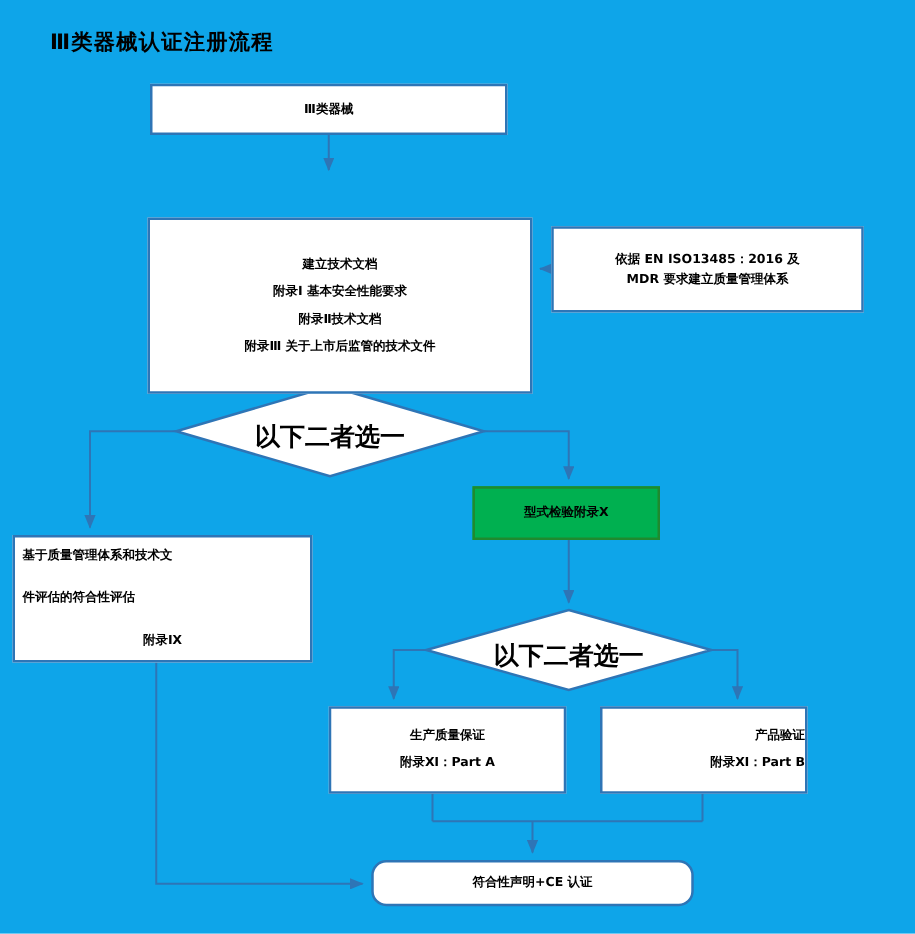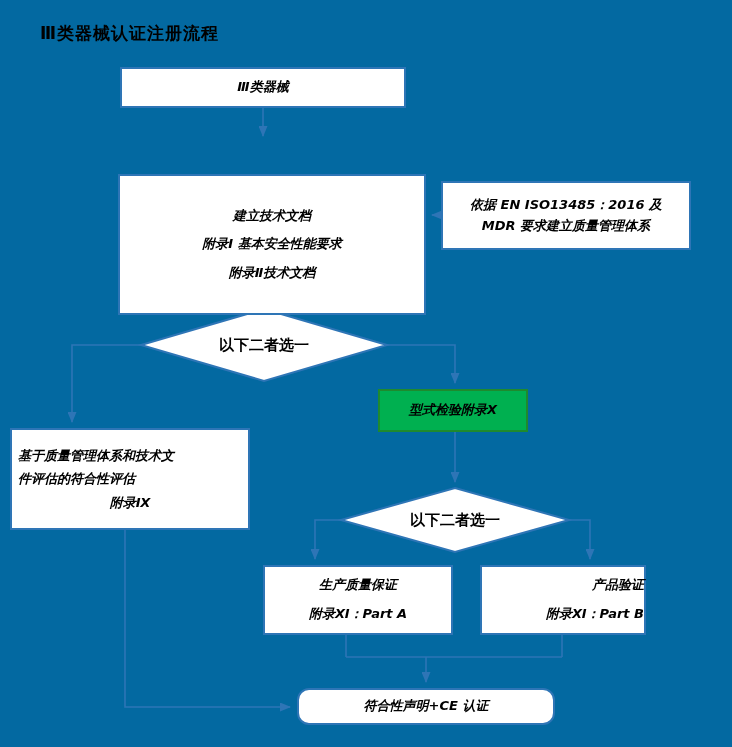--- a/index.html
+++ b/index.html
@@ -5,21 +5,21 @@
   * { margin:0; padding:0; box-sizing:border-box; }
   html,body { background:#ffffff; }
   body {
     font-family:"DejaVu Sans","Liberation Sans",sans-serif;
     color:#000;
   }
   .canvas {
     position:relative;
     width:732px;
     height:747px;
-    background:#0369a1;
+    background:#0ea5e9;
     overflow:hidden;
   }
   .title {
     position:absolute;
     left:40px;
     top:22px;
     font-size:17px;
     font-weight:bold;
     letter-spacing:1px;
     color:#000;
@@ -30,40 +30,39 @@
     width:732px; height:747px;
   }
   .box {
     position:absolute;
     border:2px solid #2E75B6;
     background:#ffffff;
     display:flex;
     flex-direction:column;
     justify-content:center;
     align-items:center;
-    font-size:13px;
+    font-size:10px;
     font-weight:bold;
     text-align:center;
     color:#000;
-    font-style:italic;
   }
   .box .line { line-height:1.55; }
   .box.spread .line { line-height:2.2; }
   .box.highlight {
     background:#00B050;
     border:2px solid #1f8a2e;
   }
   .box.leftalign { align-items:flex-start; padding-left:6px; padding-right:6px; }
   .box.leftalign .line { text-align:left; line-height:1.8; }
   .box.leftalign .line.centered { width:100%; text-align:center; }
   .diamond-label {
     position:absolute;
     width:200px;
     text-align:center;
-    font-size:15px;
+    font-size:20px;
     font-weight:bold;
     color:#000;
   }
 </style>
 </head>
 <body>
 
 <div class="canvas">
 
   <div class="title">Ⅲ类器械认证注册流程</div>
@@ -94,30 +93,31 @@
   </svg>
 
   <div class="box" style="left:120px; top:67px; width:286px; height:41px;">
     <div class="line">Ⅲ类器械</div>
   </div>
 
   <div class="box spread" style="left:118px; top:142px; width:308px; height:141px;margin-top:32px;">
     <div class="line">建立技术文档</div>
     <div class="line">附录Ⅰ  基本安全性能要求</div>
     <div class="line">附录Ⅱ技术文档</div>
+    <div class="line">附录Ⅲ 关于上市后监管的技术文件</div>
   </div>
 
   <div class="box" style="left:441px; top:181px; width:250px; height:69px;">
     <div class="line">依据 EN  ISO13485：2016 及</div>
     <div class="line">MDR 要求建立质量管理体系</div>
   </div>
 
   <div class="diamond-label" style="left:164px; top:336px;">以下二者选一</div>
 
-  <div class="box leftalign" style="left:10px; top:428px; width:240px; height:102px;">
+  <div class="box leftalign" style="left:10px; top:428px; width:240px; height:102px;gap:16px;">
     <div class="line">基于质量管理体系和技术文</div>
     <div class="line">件评估的符合性评估</div>
     <div class="line centered">附录Ⅸ</div>
   </div>
 
   <div class="box highlight" style="left:378px; top:389px; width:150px; height:43px;">
     <div class="line">型式检验附录Ⅹ</div>
   </div>
 
   <div class="diamond-label" style="left:355px; top:511px;">以下二者选一</div>

